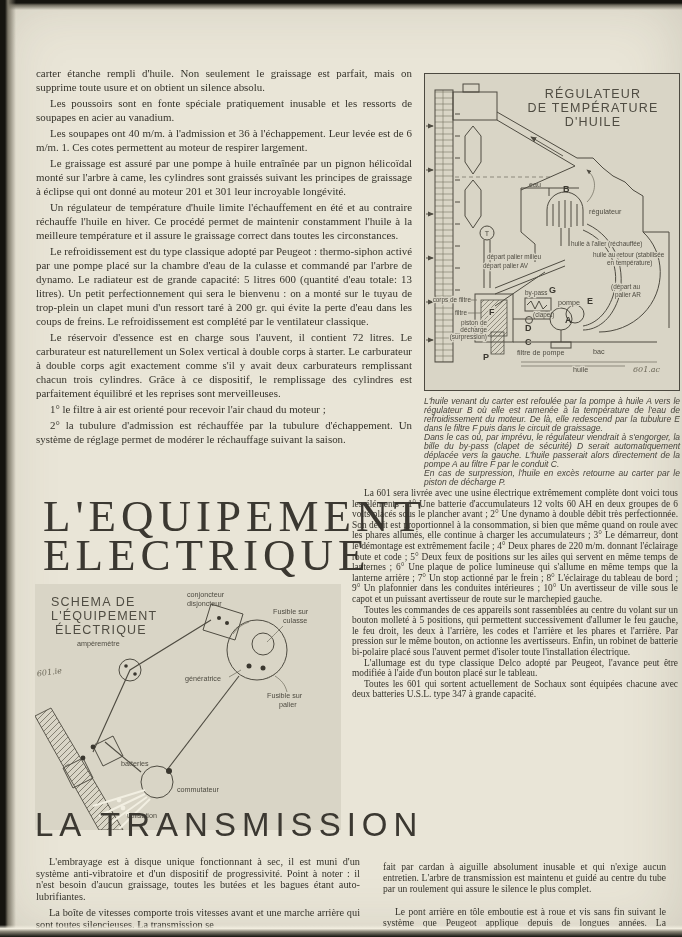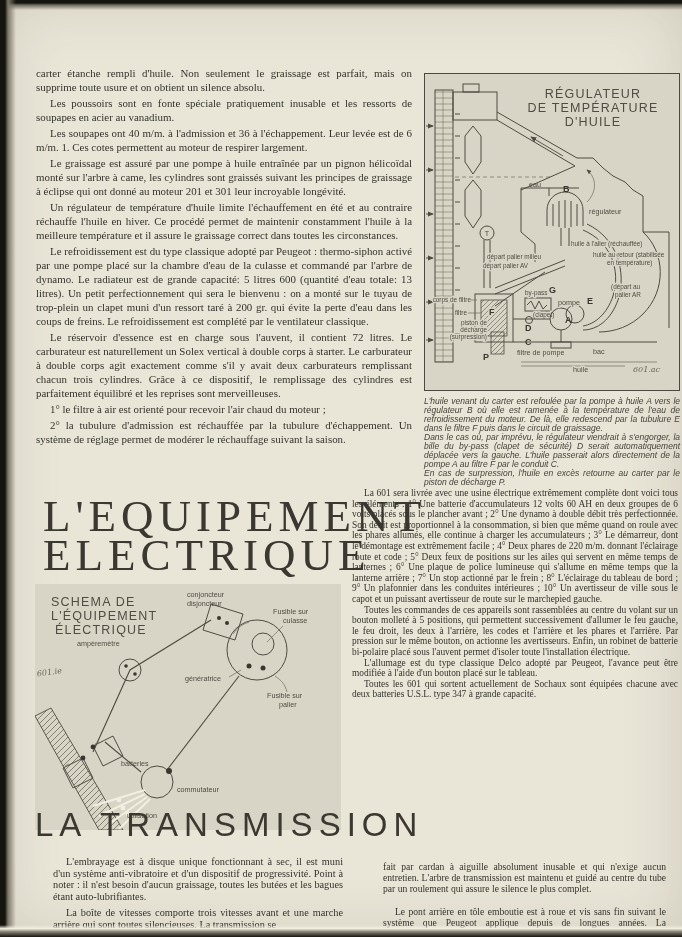--- a/index.html
+++ b/index.html
@@ -12,21 +12,21 @@
         background:linear-gradient(90deg,#15140f 0,#15140f 5px,#7d7869 8px,rgba(233,229,215,0) 16px);z-index:9;}
   .edge-bottom{position:absolute;left:0;right:0;bottom:0;height:12px;
         background:linear-gradient(rgba(233,229,215,0) 0,#f2eee0 30%,#8a8577 55%,#15140f 100%);z-index:9;}
   .col{position:absolute;text-align:justify;}
   .col p{margin:0 0 2px;text-indent:14px;}
   .col p.cont{text-indent:0;}
   .col1{left:36px;top:66px;width:376px;font-size:10.9px;line-height:14px;}
   .col2{left:352px;top:488px;width:326px;font-size:9.4px;line-height:10.6px;}
   .col2 p{text-indent:12px;margin:0;}
   .trans1{left:36px;top:856px;width:324px;font-size:10.3px;line-height:11.7px;}
-  .trans1 p{margin:0 17px 4px;text-indent:13px;}
+  .trans1 p{margin:0 0 4px;text-indent:13px;}
   .trans2{left:371px;top:849px;width:307px;font-size:9.6px;line-height:11.1px;}
   .trans2 p{margin:12px;text-indent:12px;}
   .bighead{position:absolute;font-family:"Liberation Sans",sans-serif;font-weight:400;
         color:#3b3831;white-space:nowrap;}
   .h-equip{left:43px;top:497px;font-size:45px;line-height:39px;letter-spacing:5px;font-family:Liberation Serif, serif;}
   .h-trans{left:35px;top:806px;font-size:33px;letter-spacing:6px;}
   .panel{position:absolute;background:#d9d5c6;}
   .oil-panel{left:424px;top:73px;width:256px;height:318px;border:1px solid #4c4940;box-sizing:border-box;text-align:right;}
   .schema-panel{left:35px;top:584px;width:306px;height:246px;text-decoration:underline;}
   .oil-caption{position:absolute;left:424px;top:397px;width:256px;

